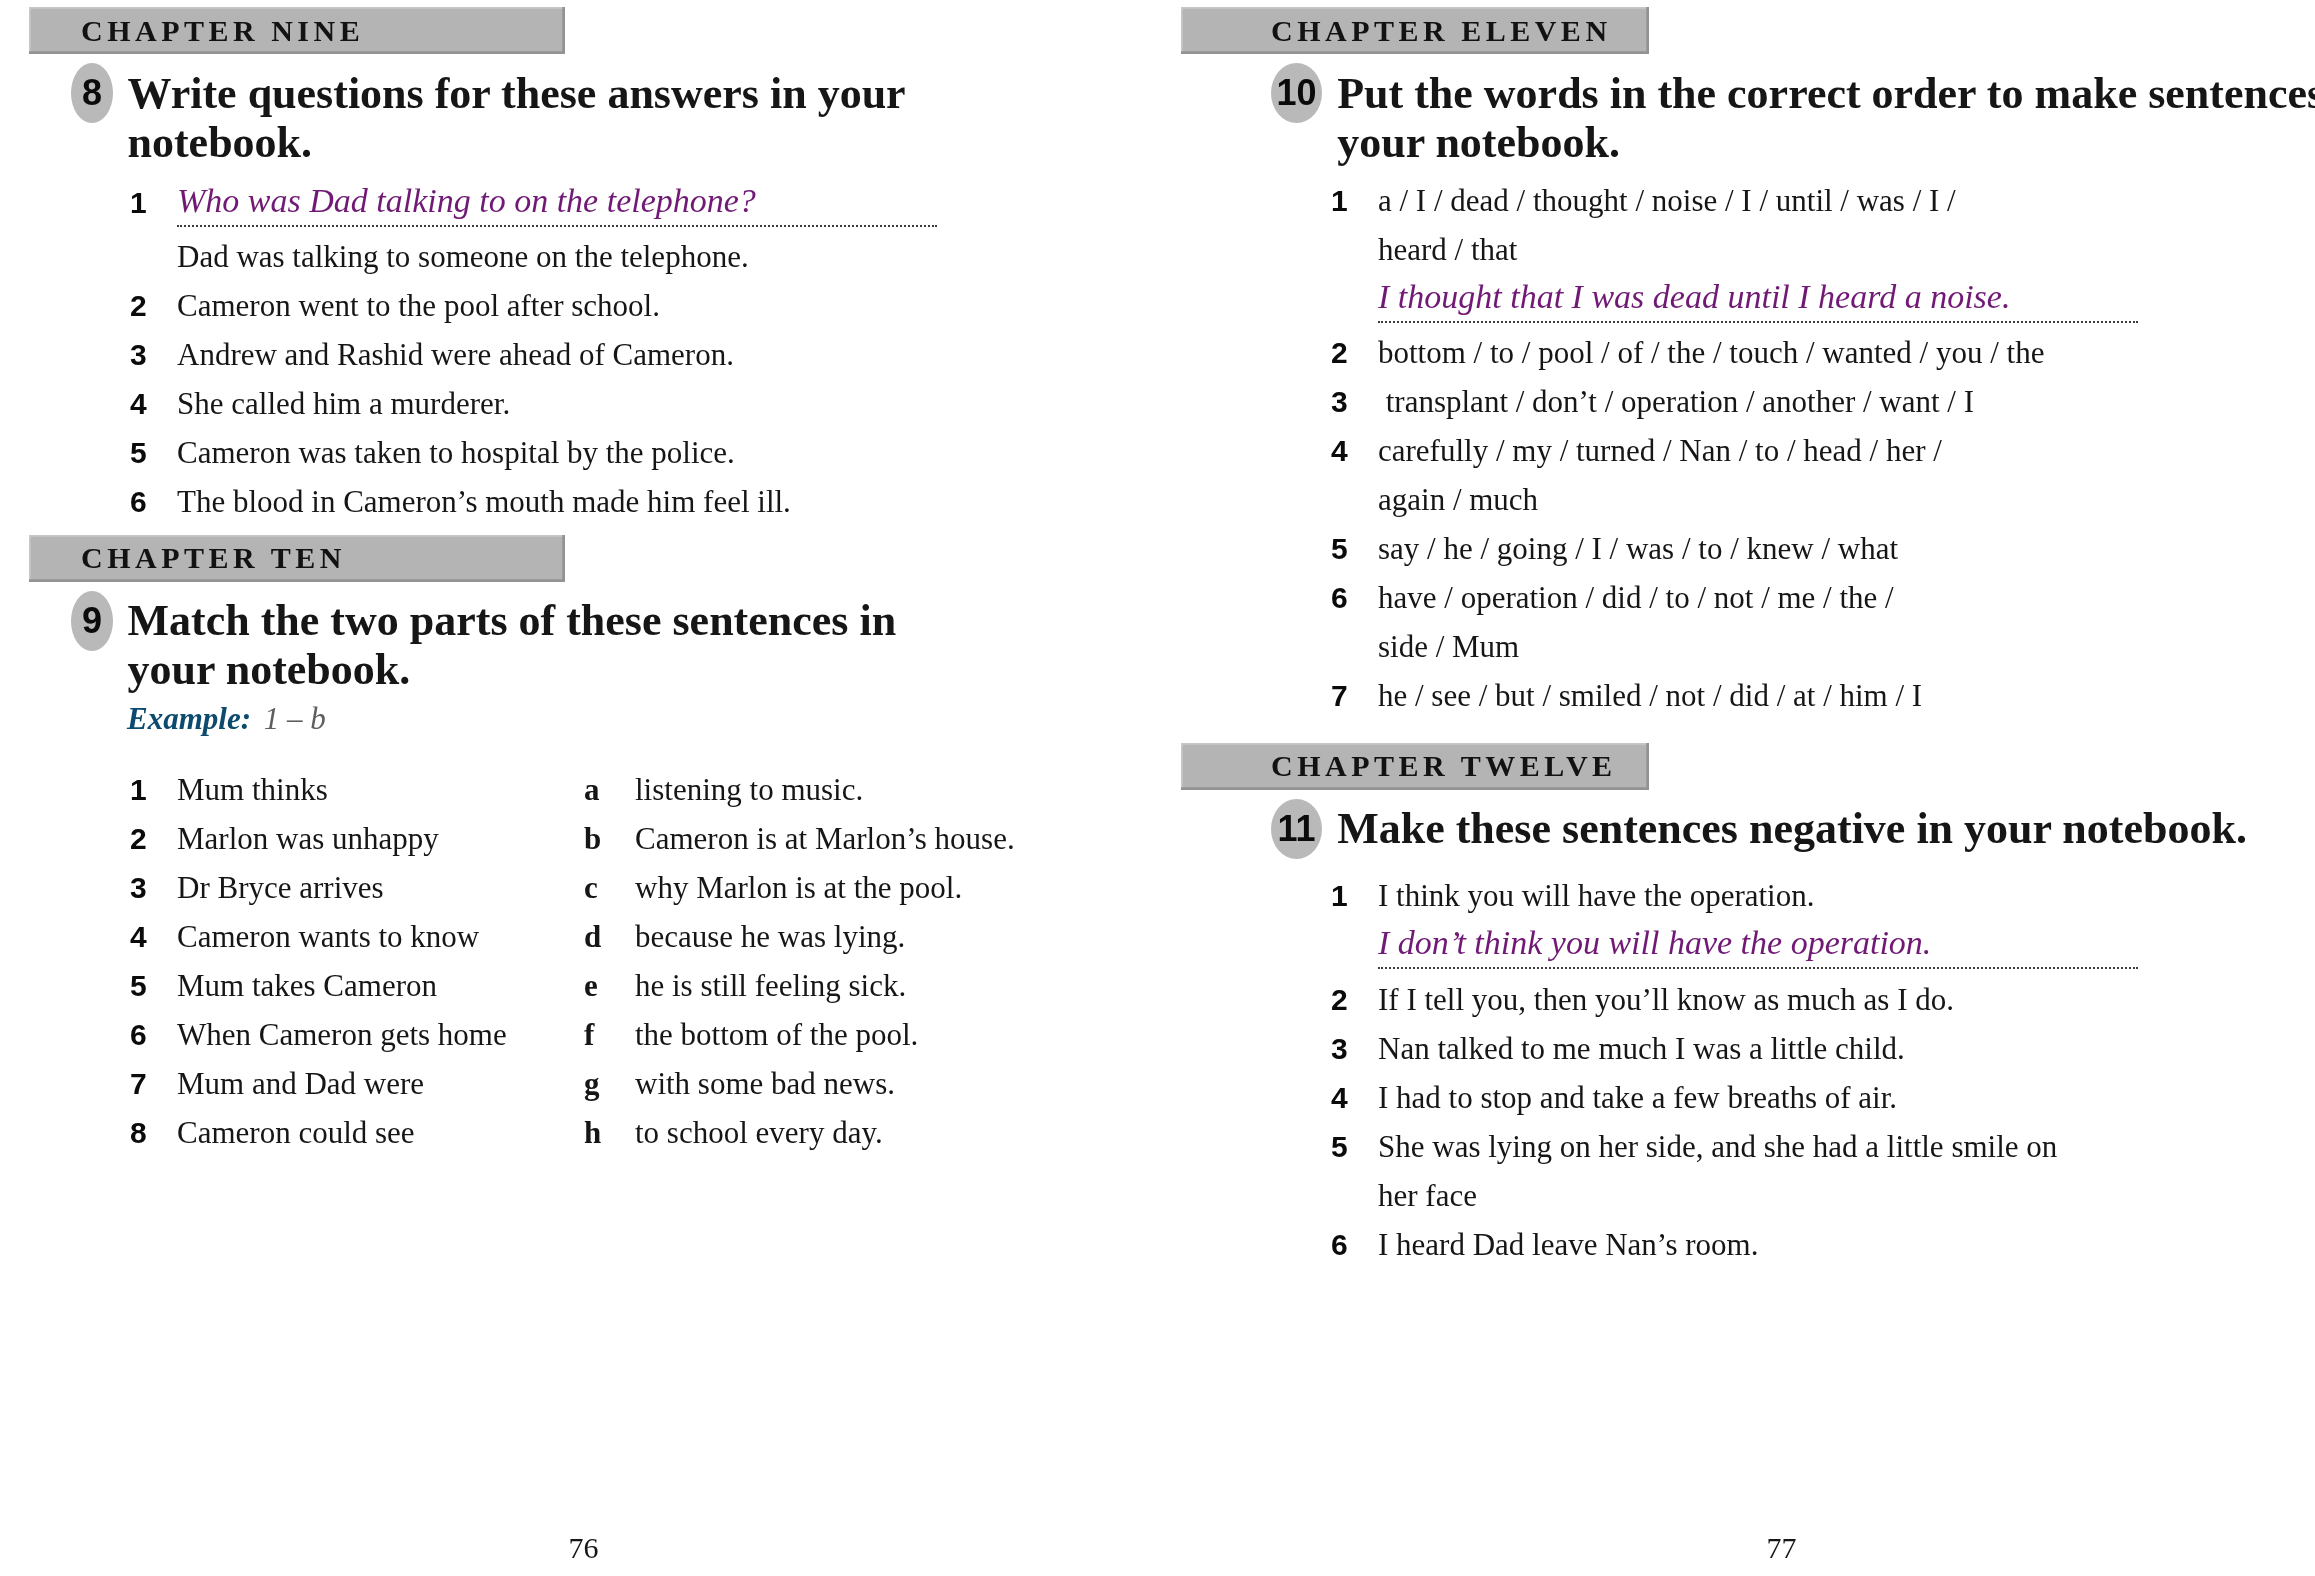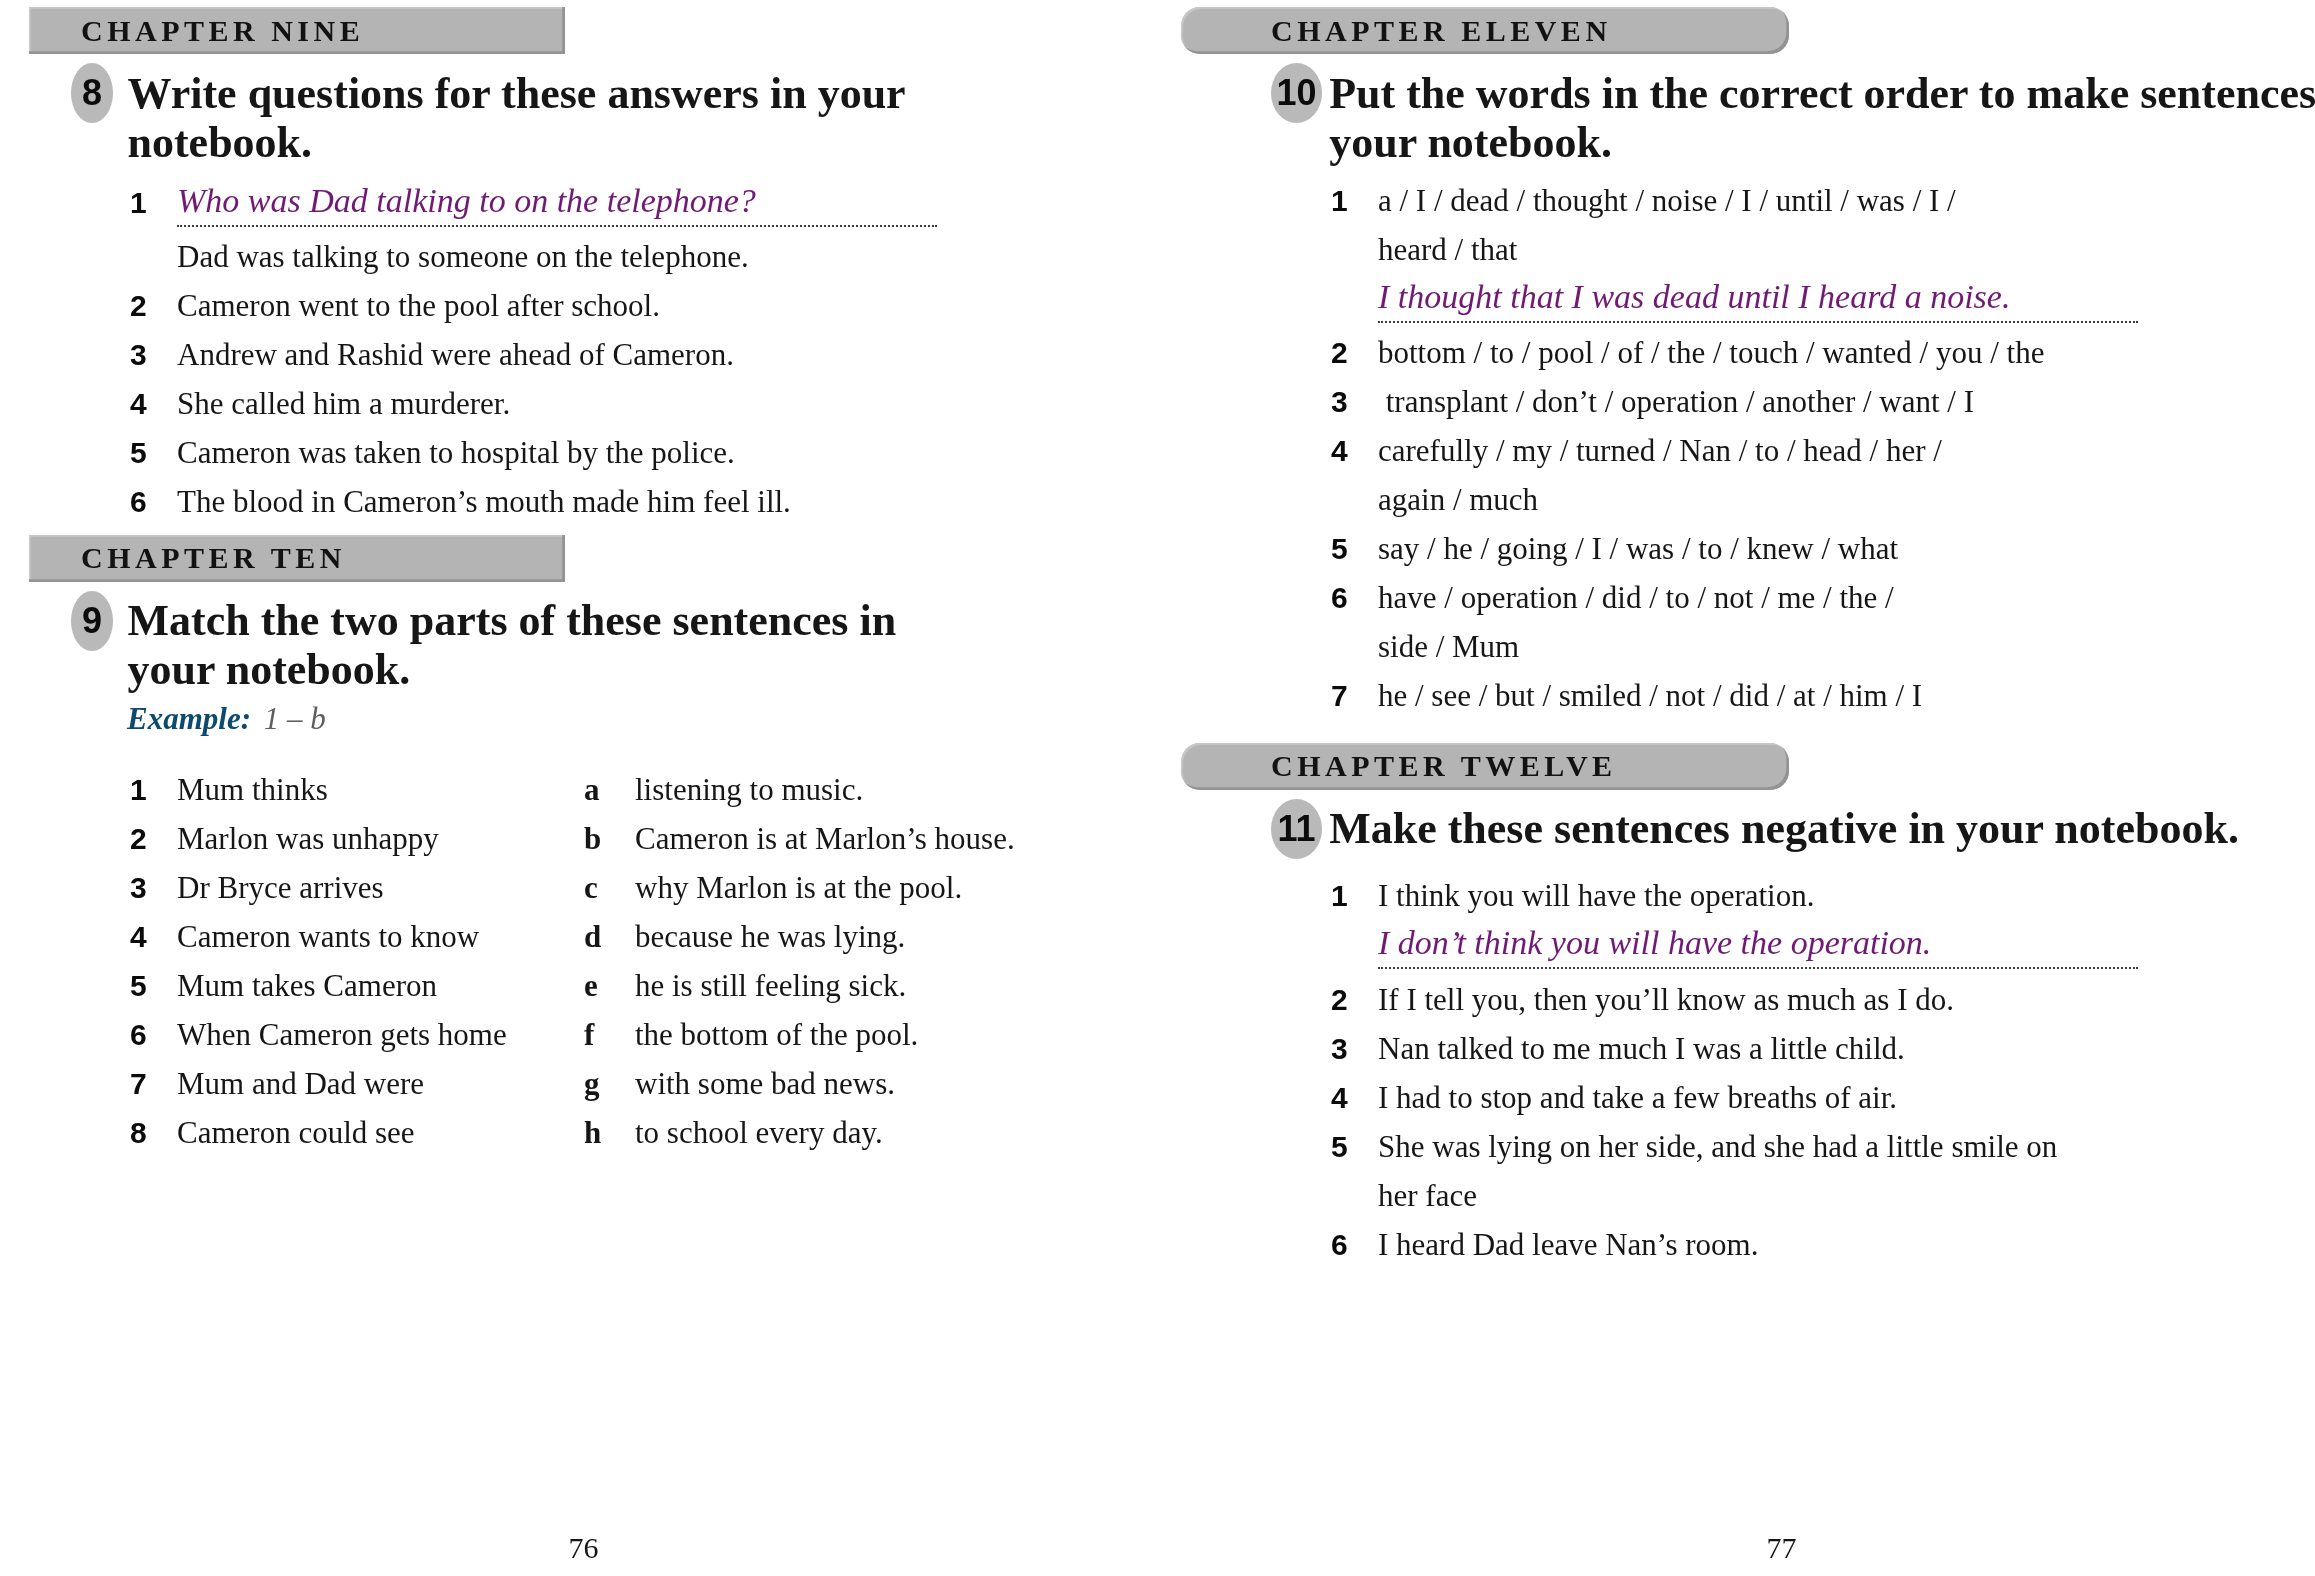--- a/index.html
+++ b/index.html
@@ -6,27 +6,27 @@
   .canvas{position:relative;width:2316px;height:1577px;background:#ffffff;overflow:hidden;
           font-family:"Liberation Serif","DejaVu Serif",serif;color:#161616;}
   .page{position:absolute;top:7.2px;}
   .page-left{left:29px;width:1054px;}
   .page-right{left:1181px;width:1081px;}
 
   .chapter-bar{height:47px;background:#b4b4b4;display:flex;align-items:center;
     font-weight:bold;font-size:30px;letter-spacing:4.5px;color:#121212;box-sizing:border-box;
     box-shadow:inset -2.7px -2.7px 0 #939393, inset 1.8px 1.8px 0 #c7c7c7;}
   .page-left .chapter-bar{width:536px;padding-left:52px;}
-  .page-right .chapter-bar{width:608px;padding-left:90px;border-radius:19px;}
+  .page-right .chapter-bar{width:468px;padding-left:90px;}
   .page-left .chapter-bar.second{margin-top:9px;}
   .page-right .chapter-bar.second{margin-top:22.6px;}
 
   .exercise{display:flex;align-items:flex-start;margin-top:9px;}
   .page-left .exercise{padding-left:42px;}
-  .page-right .exercise{padding-left:90px;}
+  .page-right .exercise{padding-left:90px;gap:8px;}
   .badge{min-width:42px;height:60px;padding:0 2.7px;background:#b9b9b9;border-radius:50%;
     display:flex;align-items:center;justify-content:center;flex:none;
     font-family:"Liberation Sans",sans-serif;font-weight:bold;font-size:36px;color:#0b0b0b;
     box-sizing:border-box;margin-right:14.5px;}
   .page-right .badge{min-width:51px;margin-right:7.2px;}
   .extitle{font-weight:bold;font-size:44px;line-height:49px;padding-top:5.4px;}
   .extitle div{white-space:nowrap;}
 
   .items{margin-top:11px;}
   .page-right .items{margin-top:9px;}

